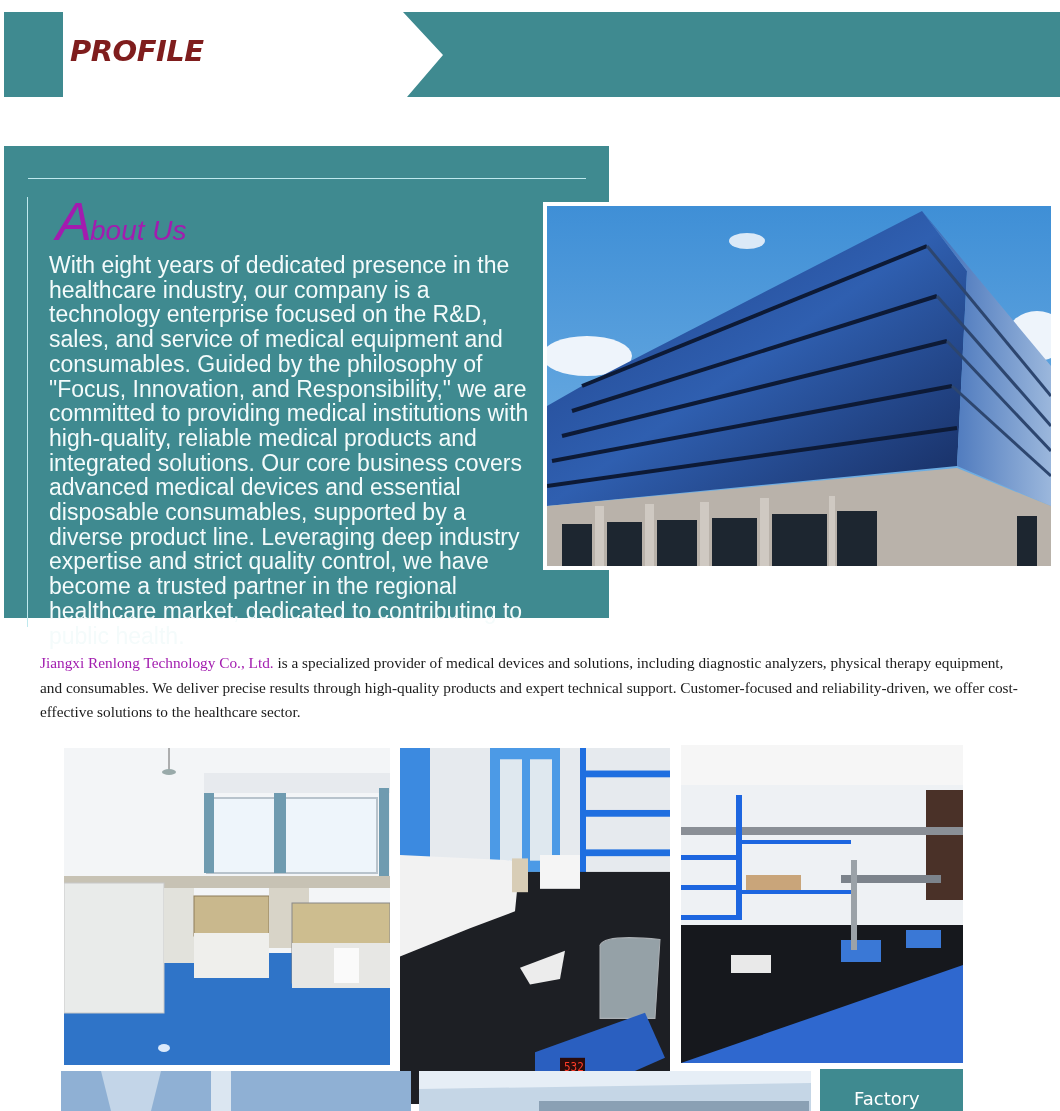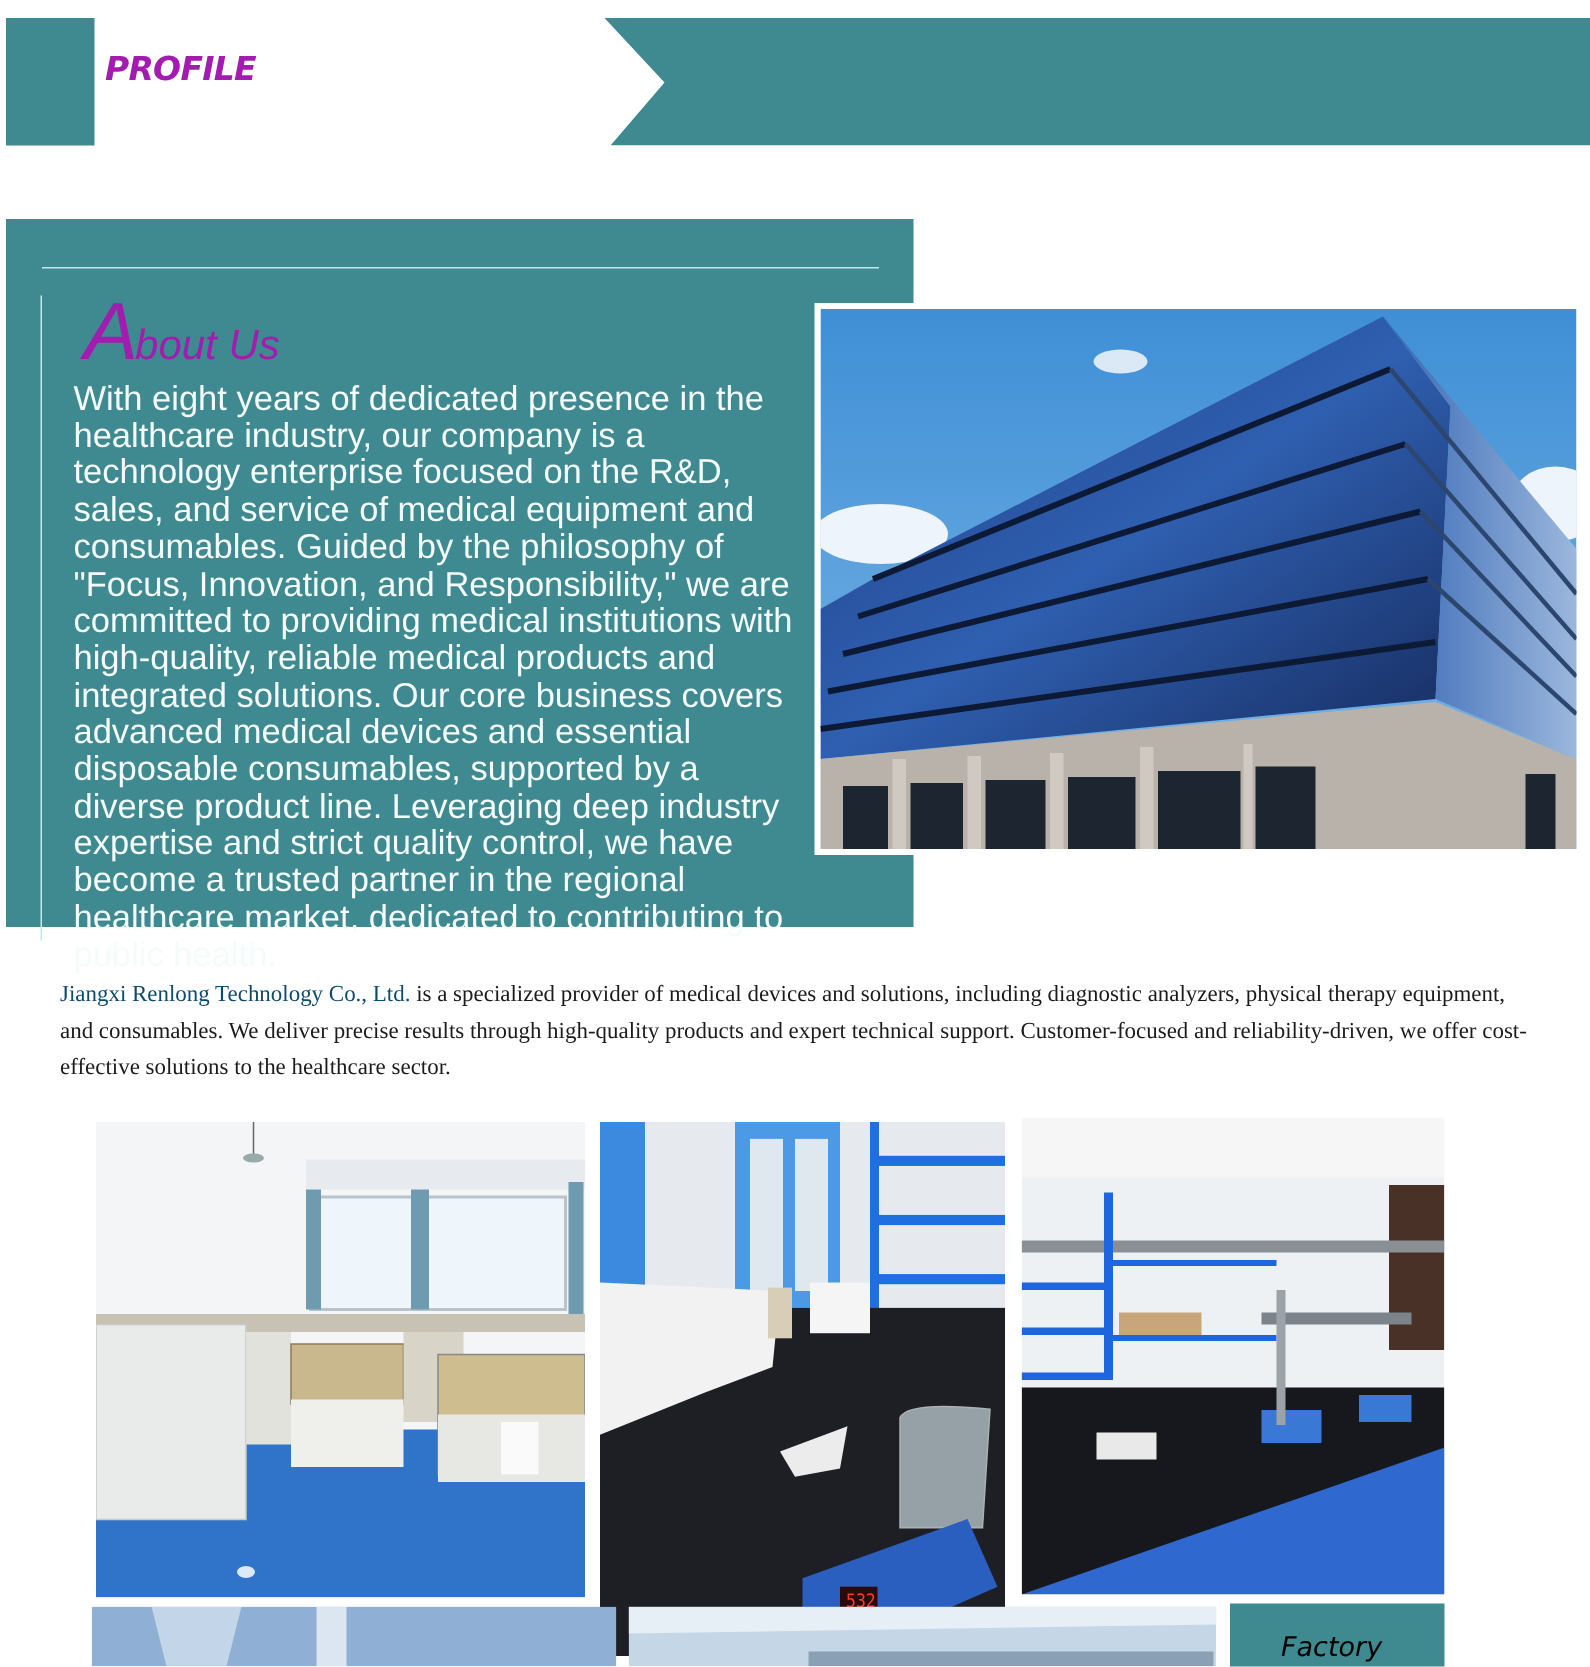--- a/index.html
+++ b/index.html
@@ -7,22 +7,22 @@
   body { position: relative; font-family: "Liberation Sans", sans-serif; }
 
   
   .hdr-left-block { position: absolute; left: 4px; top: 12px; width: 59px; height: 85px; background: #3f8a90; }
   .hdr-title { position: absolute; left: 70px; top: 34px; height: 50px; display: flex; align-items: baseline; gap: 16px; }
   .hdr-title .w1 {
     font-family: "DejaVu Sans", sans-serif; font-style: italic; font-size: 38px; letter-spacing: -1px;
     color: #3f8a90; -webkit-text-stroke: 1.5px #0f2e2f; font-weight: bold;
   }
   .hdr-title .w2 {
-    font-family: "DejaVu Sans", sans-serif; font-style: italic; font-weight: bold; font-size: 22px;
-    color: #a21caf; letter-spacing: -0.5px;
+    font-family: "DejaVu Sans", sans-serif; font-style: italic; font-weight: bold; font-size: 29px;
+    color: #7f1d1d; letter-spacing: -0.5px;
   }
   .hdr-ribbon { position: absolute; left: 403px; top: 12px; width: 657px; height: 85px; }
 
   
   .about-panel { position: absolute; left: 4px; top: 146px; width: 605px; height: 472px; background: #3f8a90; }
   .about-rule { position: absolute; left: 28px; top: 178px; width: 558px; height: 1px; background: #bfe9ee; }
   .about-vrule { position: absolute; left: 27px; top: 197px; width: 1px; height: 430px; background: #bfe9ee; }
   .about-title { position: absolute; left: 56px; top: 190px; color: #a21caf; font-style: italic; white-space: nowrap; }
   .about-title .cap { font-size: 54px; font-family: "Liberation Sans", sans-serif; letter-spacing: -2px; }
   .about-title .rest { font-size: 28px; font-family: "Liberation Sans", sans-serif; }
@@ -33,29 +33,29 @@
 
   
   .building-frame { position: absolute; left: 543px; top: 202px; width: 512px; height: 368px; background: #fff; padding: 4px; }
   .building-frame svg { display: block; width: 100%; height: 100%; }
 
   
   .intro {
     position: absolute; left: 40px; top: 651px; width: 985px;
     font-family: "Liberation Serif", serif; font-size: 15.3px; line-height: 24.5px; color: #1b1b1b;
   }
-  .intro .company { color: #0c4a6e; }
+  .intro .company { color: #a21caf; }
 
   
   .photo { position: absolute; overflow: hidden; }
   .photo svg { display: block; width: 100%; height: 100%; }
   .factory-tag { position: absolute; left: 820px; top: 1069px; width: 143px; height: 50px; background: #3f8a90; }
   .factory-tag span {
-    position: absolute; left: 34px; top: 19px; font-family: "DejaVu Sans", sans-serif; font-style: italic;
-    font-size: 18px; color: #000000;
+    position: absolute; left: 34px; top: 19px; font-family: "DejaVu Sans", sans-serif; 
+    font-size: 18px; color: #ffffff;
   }
 </style>
 </head>
 <body>
 
 <div class="hdr-left-block"></div>
 <div class="hdr-title">
   <span class="w2">PROFILE</span>
 </div>
 <svg class="hdr-ribbon" viewBox="0 0 657 85" preserveAspectRatio="none">

